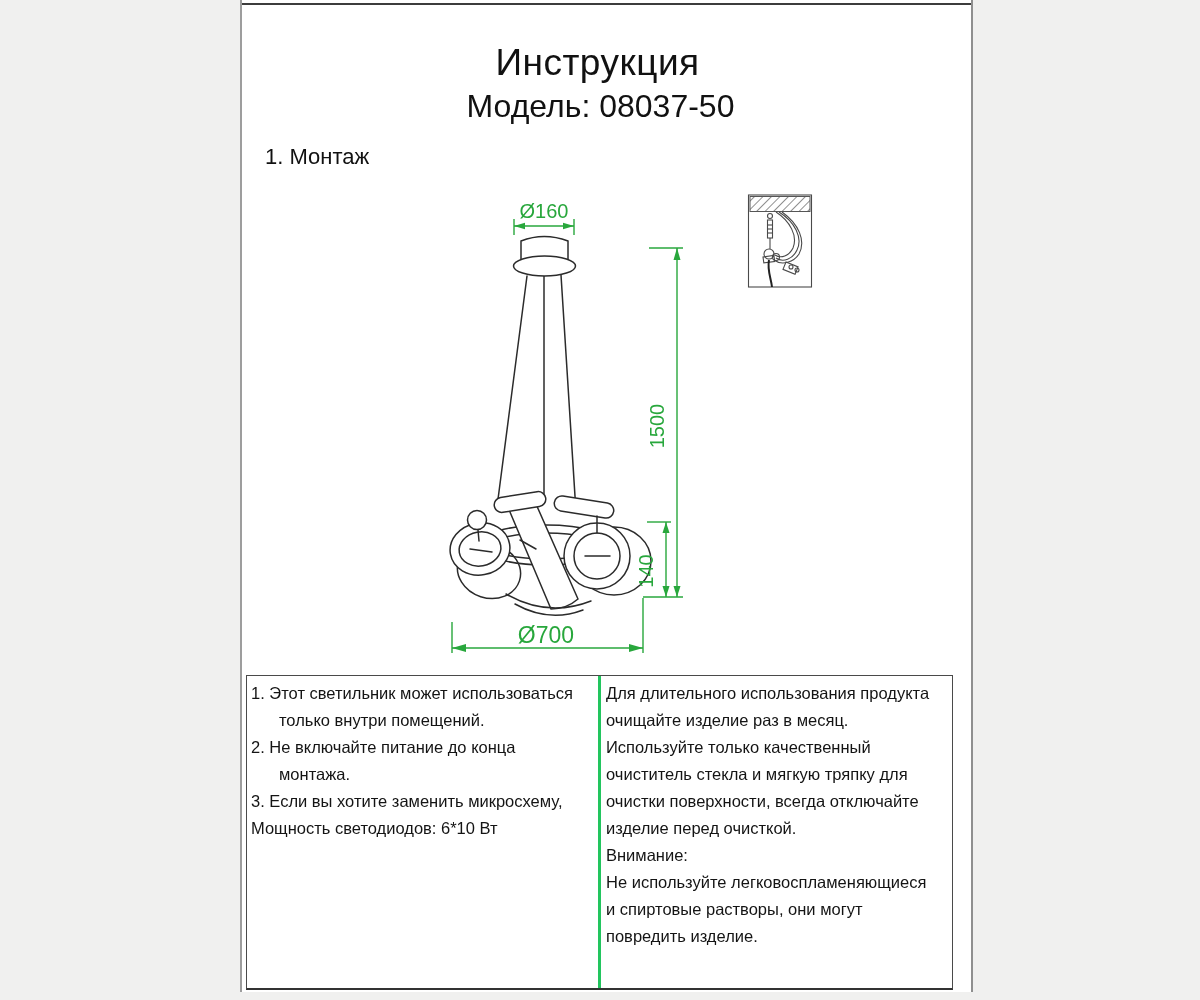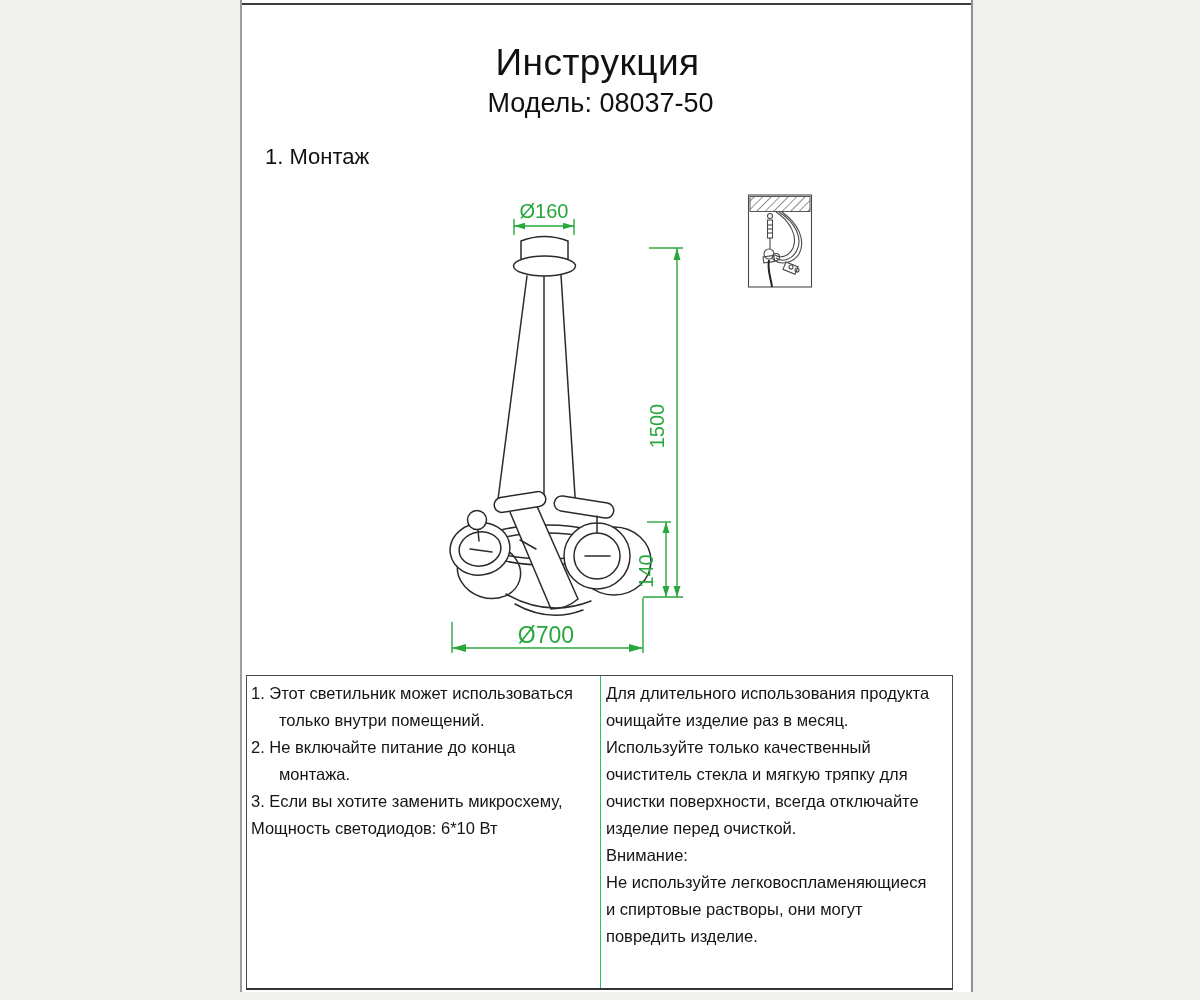--- a/index.html
+++ b/index.html
@@ -18,21 +18,21 @@
     border-right:2px solid #8f8f8f;
     box-sizing:border-box;
   }
   .top-rule{position:absolute;left:0;right:0;top:3px;height:2px;background:#3c3c3c;}
   .title{
     position:absolute;left:0;right:18px;top:42px;
     text-align:center;font-size:37px;color:#111;letter-spacing:.5px;
   }
   .model{
     position:absolute;left:0;right:12px;top:88px;
-    text-align:center;font-size:27px;color:#111;
+    text-align:center;font-size:32px;color:#111;
   }
   .section-heading{
     position:absolute;left:23px;top:144px;font-size:22px;color:#111;
   }
   svg.draw{position:absolute;left:0;top:0;pointer-events:none;}
   .ln{stroke:#2b2b2b;stroke-width:1.5;fill:none;stroke-linecap:round;}
   .lnf{stroke:#2b2b2b;stroke-width:1.5;fill:#ffffff;}
   .thin{stroke:#4a4a4a;stroke-width:1.1;fill:none;}
   .dim{stroke:var(--dim-green,#28a73c);stroke-width:1.4;fill:none;}
   .dim-arrow{fill:var(--dim-green,#28a73c);stroke:none;}
@@ -47,21 +47,21 @@
     position:absolute;left:4px;top:675px;width:707px;height:315px;
     box-sizing:border-box;
     border:1px solid #4a4a4a;border-bottom:2px solid #333;
     display:flex;
   }
   .notes-col{
     box-sizing:border-box;height:100%;
     font-size:16.5px;line-height:27px;color:#141414;
     padding-top:4px;overflow:hidden;
   }
-  .notes-col.left{width:354px;border-right:1px solid #22c55e;padding-left:4px;padding-right:0;}
+  .notes-col.left{width:354px;border-right:3px solid #22c55e;padding-left:4px;padding-right:0;}
   .notes-col.right{flex:1;padding-left:5px;padding-right:2px;}
   .notes-col .line{white-space:nowrap;}
   .notes-col .line.indent{padding-left:28px;}
 </style>
 </head>
 <body>
 
 <div class="stage">
   <div class="page">
     <div class="top-rule"></div>

